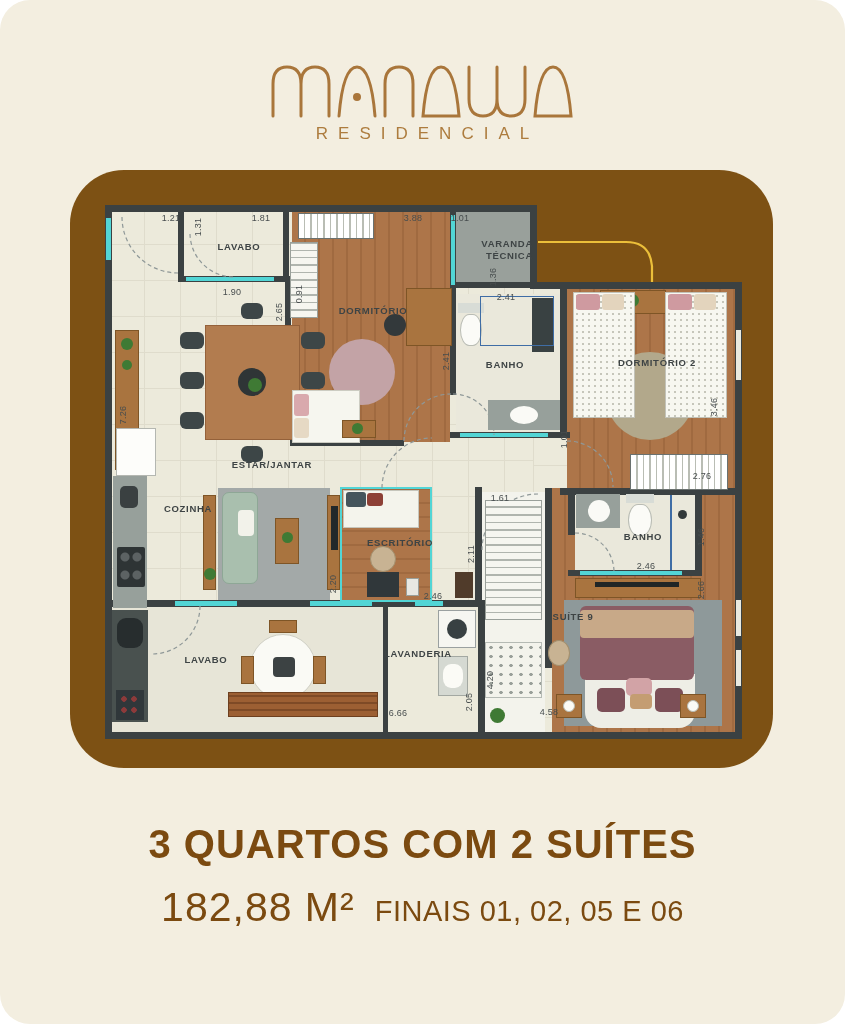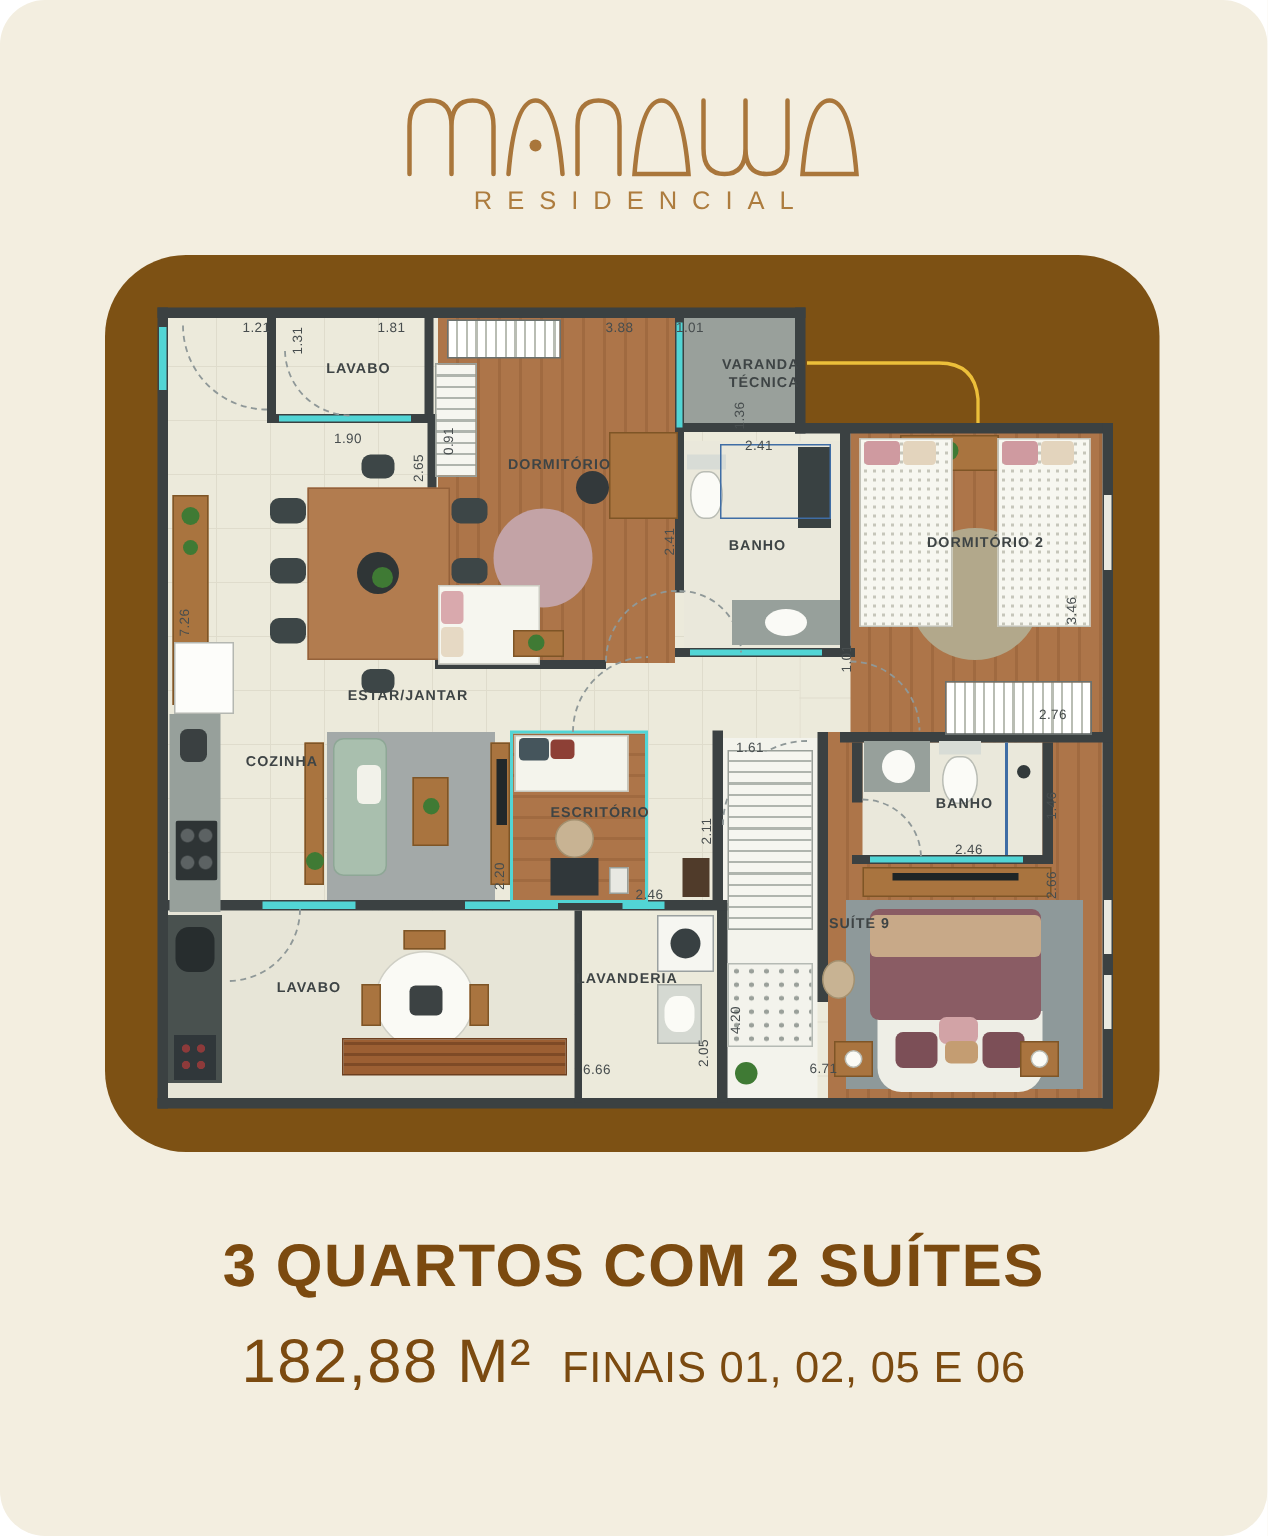--- a/index.html
+++ b/index.html
@@ -365,21 +365,21 @@
     <span class="dim v" style="left:263px;top:414px;">2.20</span>
     <span class="dim" style="left:430px;top:328px;">1.61</span>
     <span class="dim v" style="left:401px;top:384px;">2.11</span>
     <span class="dim" style="left:363px;top:426px;">2.46</span>
     <span class="dim" style="left:576px;top:396px;">2.46</span>
     <span class="dim v" style="left:631px;top:367px;">1.46</span>
     <span class="dim v" style="left:631px;top:420px;">2.66</span>
     <span class="dim v" style="left:420px;top:510px;">4.20</span>
     <span class="dim v" style="left:399px;top:532px;">2.05</span>
     <span class="dim" style="left:328px;top:543px;">6.66</span>
-    <span class="dim" style="left:479px;top:542px;">6.71</span>
+    <span class="dim" style="left:479px;top:542px;">4.58</span>
   </div>
 
   <div class="footer-title">3 QUARTOS COM 2 SUÍTES</div>
   <div class="footer-line2">
     <span class="footer-area">182,88 M²</span>
     <span class="footer-units">FINAIS 01, 02, 05 E 06</span>
   </div>
 
 </div>
 

